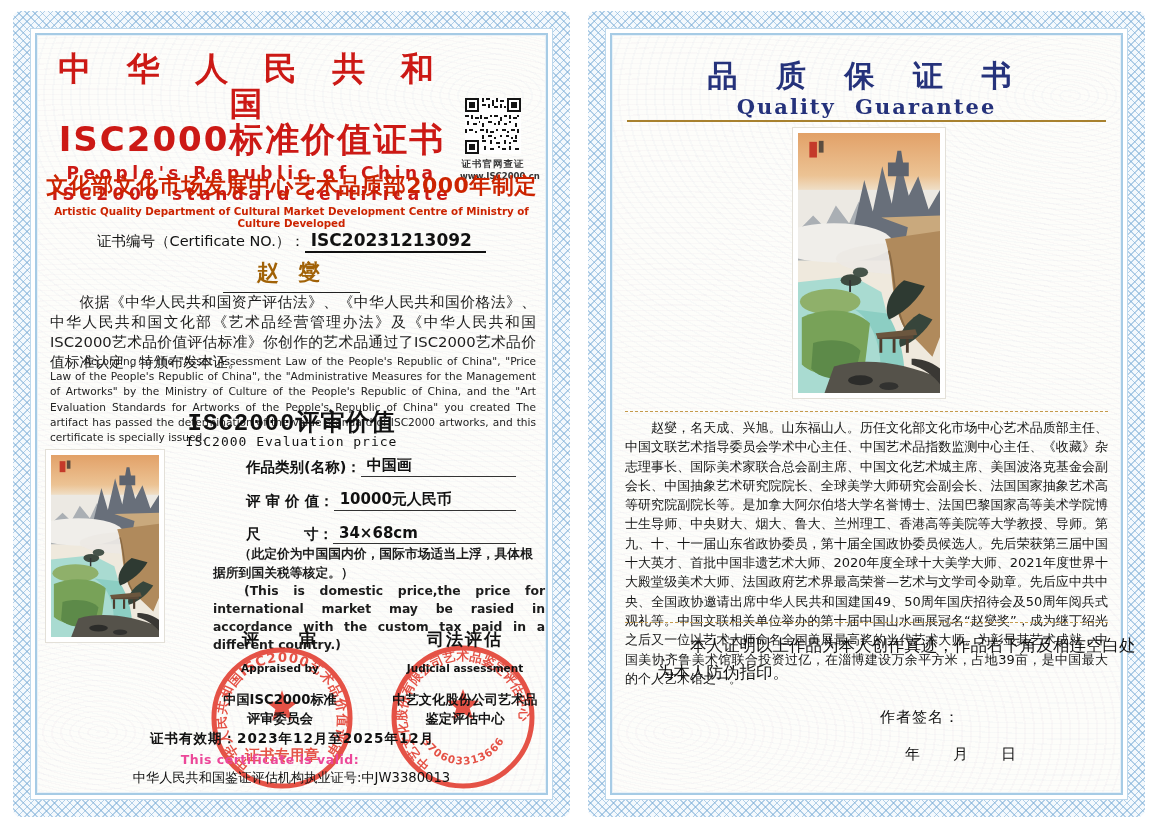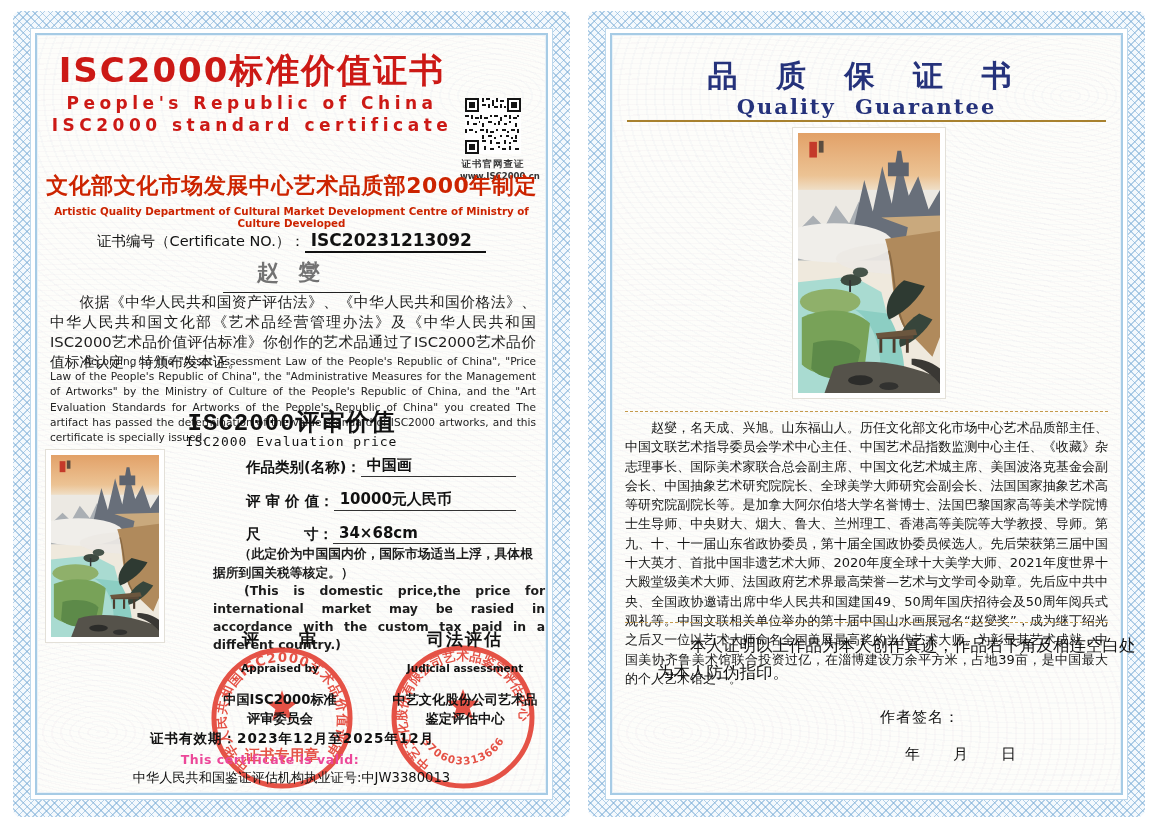--- a/index.html
+++ b/index.html
@@ -23,21 +23,21 @@
   .navy{color:#25327b;}
 
   
   .t-cn1{font-size:33px;font-weight:bold;letter-spacing:12px;line-height:1.05;}
   .t-cn2{font-size:34px;font-weight:bold;letter-spacing:2px;line-height:1.1;}
   .t-en{font-size:17px;font-weight:bold;letter-spacing:4.5px;line-height:1.25;white-space:nowrap;}
   .issuer-cn{font-size:22px;font-weight:bold;letter-spacing:.5px;color:#cc2400;}
   .issuer-en{font-size:10.3px;font-weight:bold;color:#cc2400;}
   .certno-label{font-size:14.5px;color:#111;}
   .certno-val{font-size:17px;font-weight:bold;color:#111;border-bottom:2px solid #111;padding:0 14px 1px 6px;}
-  .artist{font-size:22px;font-weight:bold;letter-spacing:6px;color:#737373;display:inline-block;border-bottom:1.5px solid #222;padding:0 34px 4px 34px;}
+  .artist{font-size:22px;font-weight:bold;letter-spacing:6px;color:#a16207;display:inline-block;border-bottom:1.5px solid #222;padding:0 34px 4px 34px;}
   .body-cn{font-size:14.8px;line-height:20px;color:#1c1c1c;text-align:justify;text-indent:2em;}
   .body-en{font-size:10.6px;line-height:15.2px;color:#222;text-align:justify;text-indent:3.2em;font-weight:500;}
   .sec-cn{font-size:24px;font-weight:bold;color:#111;letter-spacing:1px;font-family:Liberation Mono, monospace;}
   .sec-en{font-size:13px;color:#111;font-family:"DejaVu Sans Mono","Liberation Mono",monospace;letter-spacing:1px;}
   .frow{display:flex;align-items:flex-end;margin-bottom:13px;}
   .flabel{font-size:14.5px;color:#111;white-space:nowrap;font-weight:600;}
   .fval{flex:1;border-bottom:1.5px solid #333;font-size:15px;font-weight:bold;color:#111;padding:0 0 1px 6px;}
   .note-cn{font-size:12.8px;font-weight:bold;color:#1c1c1c;line-height:19px;text-indent:2em;}
   .note-en{font-size:12.4px;font-weight:bold;color:#1c1c1c;line-height:18px;text-align:justify;text-indent:2.5em;}
   .app-title{font-size:17px;font-weight:bold;color:#111;letter-spacing:2px;}
@@ -109,20 +109,21 @@
   </defs>
 </svg>
 
 <div class="page">
 
   <div class="cert" style="left:10px;">
     <div class="cert-border"></div>
     <div class="paper"></div>
 
     <div class="abs ctr" style="left:32px;top:44px;width:420px;">
+      <div class="t-cn1 red">中 华 人 民 共 和 国</div>
       <div class="t-cn2 red">ISC2000标准价值证书</div>
       <div class="t-en red" style="margin-top:4px;">People's Republic of China</div>
       <div class="t-en red">ISC2000 standard certificate</div>
     </div>
 
     <div class="abs ctr" style="left:450px;top:90px;width:66px;">
       <svg viewBox="0 0 29 29" width="58" height="56" shape-rendering="crispEdges">
         <rect width="29" height="29" fill="#fff"></rect>
         <g fill="#141414">
           <rect x="0" y="0" width="7" height="7"></rect>

